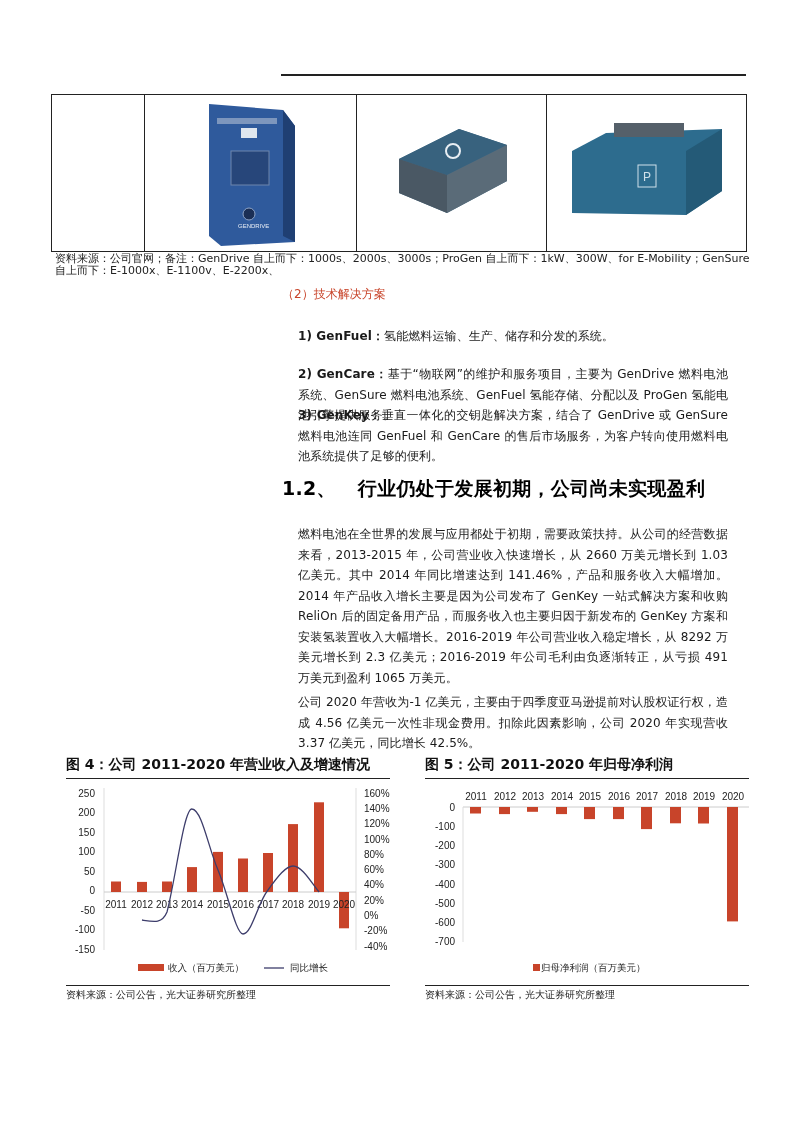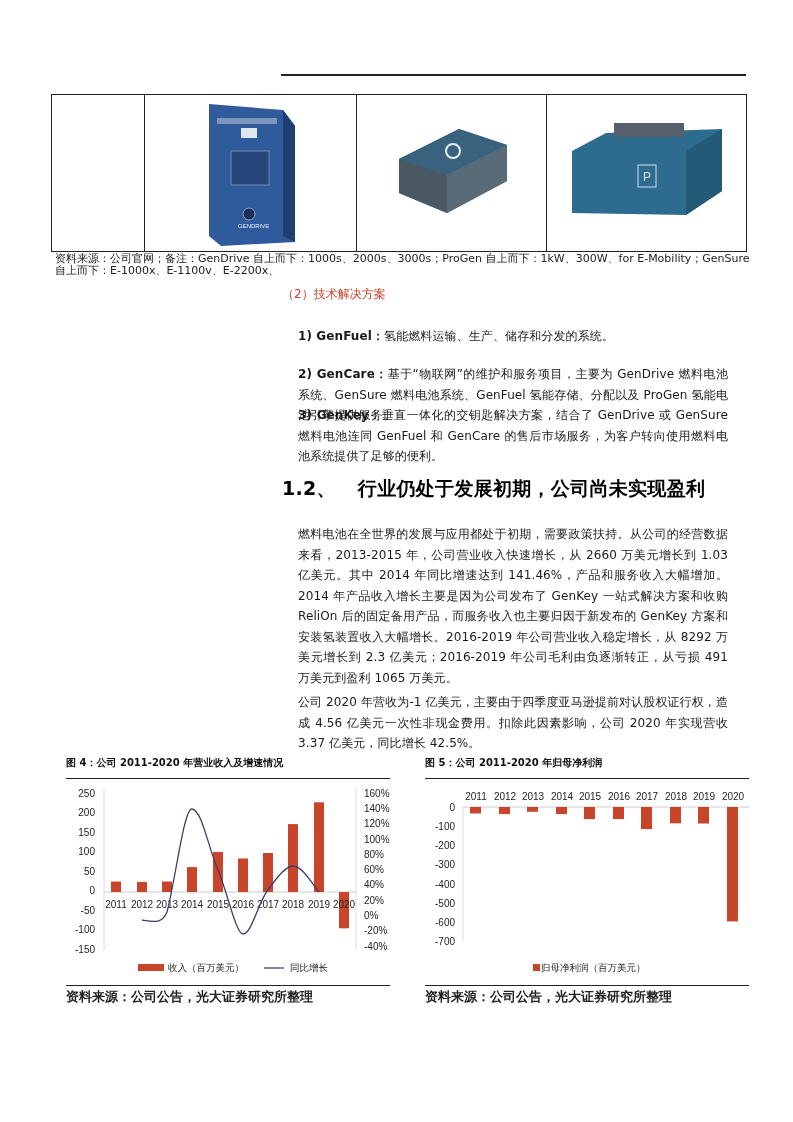--- a/index.html
+++ b/index.html
@@ -6,23 +6,23 @@
   body { width:793px; height:1122px; position:relative; font-family:"DejaVu Sans","Liberation Sans",sans-serif; color:#1a1a1a; overflow:hidden; }
   .hdr-line { position:absolute; left:281px; top:74px; width:465px; height:1.5px; background:#222; }
   table.prod { position:absolute; left:51px; top:94px; width:696px; height:158px; border-collapse:collapse; }
   table.prod td { border:1px solid #222; padding:0; vertical-align:middle; text-align:center; }
   .src1 { position:absolute; left:55px; top:253px; width:695px; font-size:11px; line-height:12px; color:#222; }
   .body-col { position:absolute; left:282px; width:462px; }
   .subhead { font-size:12px; font-weight:normal; color:#c8442a; }
   p.par { margin:16px; font-size:12px; line-height:20.5px; text-align:justify; letter-spacing:0.1px; }
   p.par b { font-weight:bold; }
   .sec { font-size:19px; font-weight:bold; color:#000000; letter-spacing:0.3px; }
-  .fig-title { position:absolute; font-size:10px; font-weight:bold; color:#111; }
+  .fig-title { position:absolute; font-size:14px; font-weight:bold; color:#111; }
   .fig-rule { position:absolute; height:1px; background:#222; }
-  .fig-src { position:absolute; font-size:13px; color:#222;font-weight:bold; }
+  .fig-src { position:absolute; font-size:10px; color:#222; }
   svg text { font-family:"Liberation Sans","DejaVu Sans",sans-serif; }
 </style>
 </head>
 <body>
 
 <div class="hdr-line"></div>
 
 <table class="prod">
   <tbody>
       <tr>

